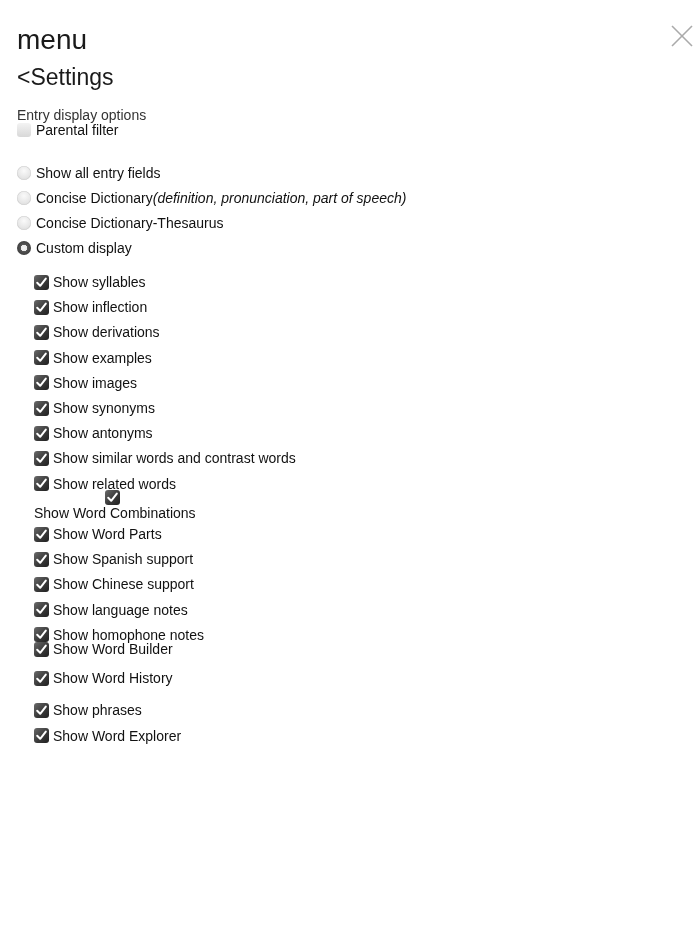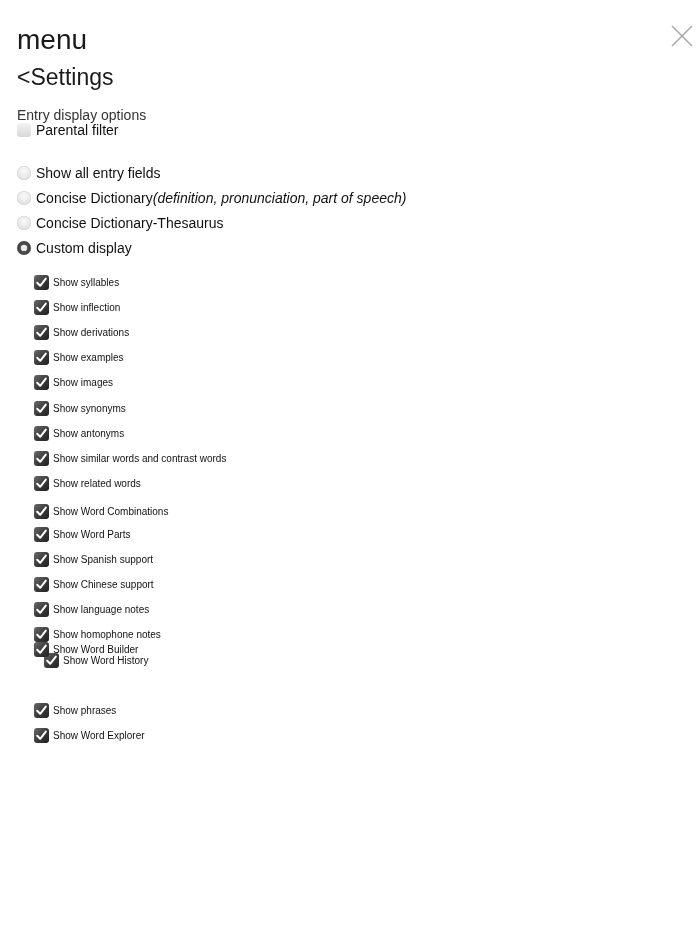--- a/index.html
+++ b/index.html
@@ -20,21 +20,21 @@
       flex: 0 0 auto;
     }
     .radio.sel {
       background: radial-gradient(circle at 50% 50%, #f2f2f2 0%, #e8e8e8 30%, #555 34%, #2c2c2c 100%);
       box-shadow: none;
     }
     .sqbox {
       width: 14px; height: 14px; border-radius: 3px; margin-right: 5px;
       background: linear-gradient(#f3f3f3, #d8d8d8); flex: 0 0 auto;
     }
-    .chk { position: absolute; left: 34px; height: 20px; display: flex; align-items: center; font-size: 10px; color: #111; cursor: pointer; white-space: nowrap; }
+    .chk { position: absolute; left: 34px; height: 20px; display: flex; align-items: center; font-size: 14px; color: #111; cursor: pointer; white-space: nowrap; }
     .cbox {
       width: 15px; height: 15px; border-radius: 3px; margin-right: 4px; flex: 0 0 auto;
       background: linear-gradient(135deg, #6a6a6a 0%, #3a3a3a 55%, #202020 100%);
       display: flex; align-items: center; justify-content: center;
     }
   </style>
 </head>
 <body>
 
 <div class="menu-title">menu</div>
@@ -138,21 +138,21 @@
       <span>Show similar words and contrast words</span>
     </div>
     <div class="chk" style="top: 473.6px;">
       <span class="cbox">
         <svg width="13" height="13" viewBox="0 0 13 13">
           <path d="M2.2 6.8 L5.2 9.8 L10.8 2.6" fill="none" stroke="#ffffff" stroke-width="2" stroke-linecap="round" stroke-linejoin="round"></path>
         </svg>
       </span>
       <span>Show related words</span>
     </div>
-    <div class="chk" style="top: 501px;">
+    <div class="chk" style="top: 490px; flex-direction: column;">
       <span class="cbox">
         <svg width="13" height="13" viewBox="0 0 13 13">
           <path d="M2.2 6.8 L5.2 9.8 L10.8 2.6" fill="none" stroke="#ffffff" stroke-width="2" stroke-linecap="round" stroke-linejoin="round"></path>
         </svg>
       </span>
       <span>Show Word Combinations</span>
     </div>
     <div class="chk" style="top: 524px;">
       <span class="cbox">
         <svg width="13" height="13" viewBox="0 0 13 13">
@@ -186,21 +186,21 @@
       <span>Show language notes</span>
     </div>
     <div class="chk" style="top: 624.8px;">
       <span class="cbox">
         <svg width="13" height="13" viewBox="0 0 13 13">
           <path d="M2.2 6.8 L5.2 9.8 L10.8 2.6" fill="none" stroke="#ffffff" stroke-width="2" stroke-linecap="round" stroke-linejoin="round"></path>
         </svg>
       </span>
       <span>Show homophone notes</span>
     </div>
-    <div class="chk" style="top: 650px; margin-left: 10px;">
+    <div class="chk" style="top: 668px;">
       <span class="cbox">
         <svg width="13" height="13" viewBox="0 0 13 13">
           <path d="M2.2 6.8 L5.2 9.8 L10.8 2.6" fill="none" stroke="#ffffff" stroke-width="2" stroke-linecap="round" stroke-linejoin="round"></path>
         </svg>
       </span>
       <span>Show Word History</span>
     </div>
     <div class="chk" style="top: 639px;">
       <span class="cbox">
         <svg width="13" height="13" viewBox="0 0 13 13">

